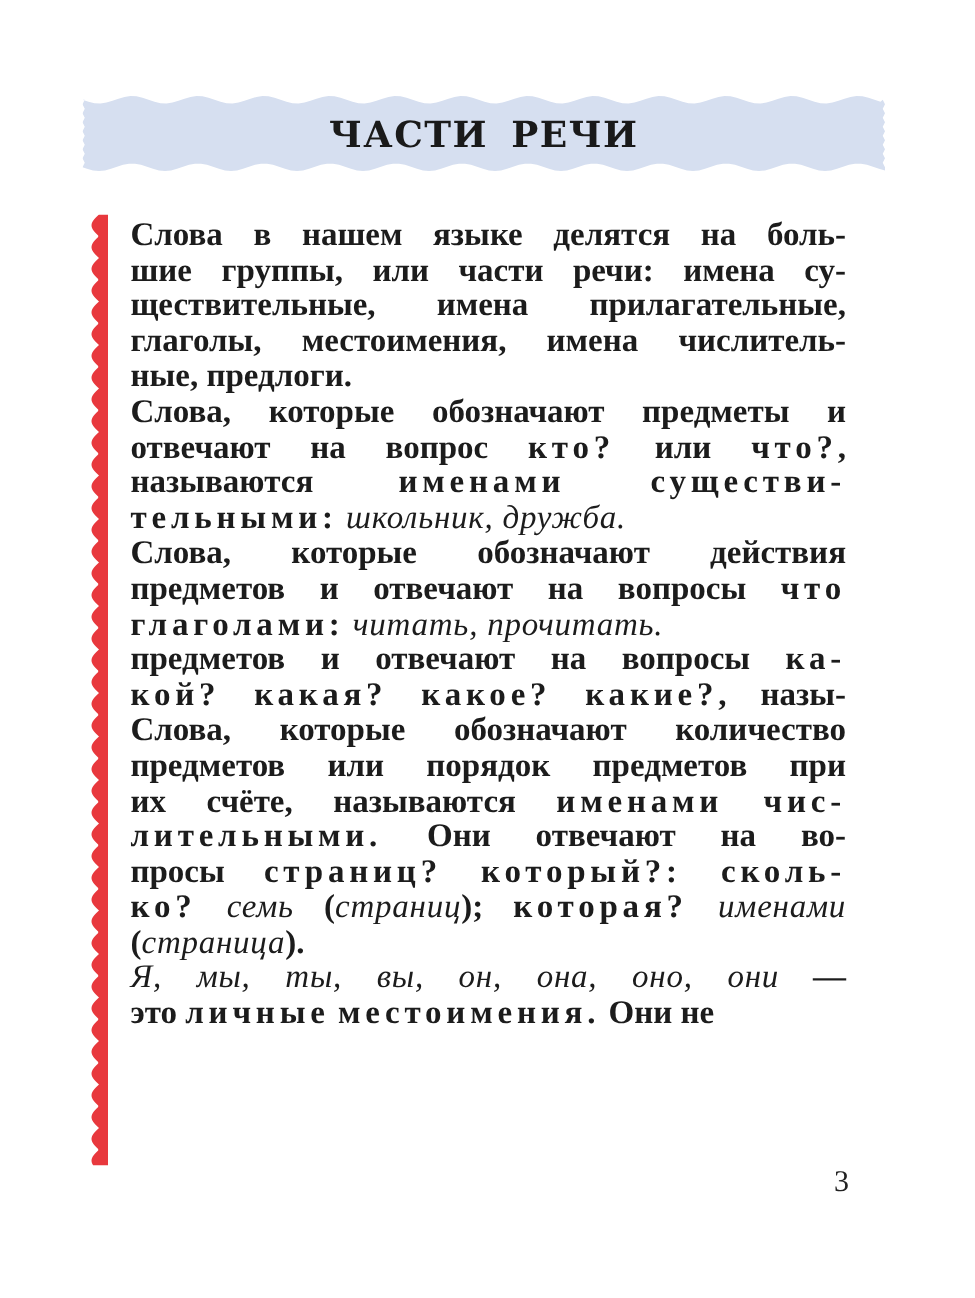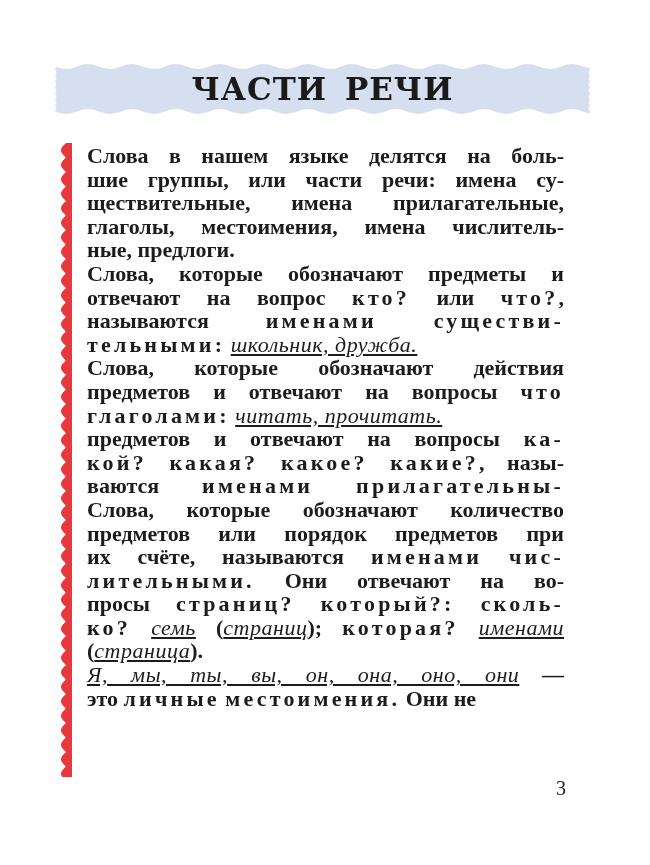--- a/index.html
+++ b/index.html
@@ -7,35 +7,35 @@
     width: 650px; height: 865px; background: #ffffff; position: relative; overflow: hidden;
     font-family: "DejaVu Serif", "Liberation Serif", serif; color: #1c1c1c;
   }
   .banner {
     position: absolute; left: 55px; top: 62px; width: 535px; height: 54px;
   }
   .banner svg { position: absolute; left: 0; top: 0; }
   .banner-title {
     position: absolute; left: 0; top: 0; width: 100%; height: 100%;
     display: flex; align-items: center; justify-content: center;
-    font-family: "DejaVu Serif", serif; font-weight: bold; font-size: 31px;
+    font-family: "DejaVu Serif", serif; font-weight: bold; font-size: 24px;
     letter-spacing: 1px; word-spacing: 6px; color: #1a1a1a;
   }
   .redbar { position: absolute; left: 60px; top: 143px; width: 12px; height: 634px; }
   .text {
     position: absolute; left: 87px; top: 144px; width: 477px;
     font-family: "Liberation Serif", serif; font-size: 22px; line-height: 23.6px;
   }
   .line {
     display: block; height: 23.6px; white-space: nowrap;
     text-align: justify; text-align-last: justify; font-weight: bold;
   }
   .line.last { text-align-last: left; }
   .sp { letter-spacing: 3.2px; }
-  .it { font-style: italic; font-weight: normal; letter-spacing: 0.5px; text-decoration: underline; }
+  .it { font-style: italic; font-weight: normal; letter-spacing: 0.5px; }
   .page-number {
     position: absolute; left: 546px; top: 777px; width: 20px; text-align: right;
     font-family: "Liberation Serif", serif; font-size: 20px; color: #222;
   }
 </style>
 </head>
 <body>
 
 <div class="banner">
   <svg width="535" height="54" viewBox="0 0 535 54">
@@ -63,21 +63,20 @@
       <div class="line last"><span class="sp">тельными:</span><span> </span><span class="it">школьник, дружба.</span></div>
     </div>
     <div>
       <div class="line"><span>Слова, которые обозначают действия</span></div>
       <div class="line"><span>предметов и отвечают на вопросы </span><span class="sp">что</span></div>
       <div class="line last"><span class="sp">глаголами:</span><span> </span><span class="it">читать, прочитать.</span></div>
     </div>
     <div>
       <div class="line"><span>предметов и отвечают на вопросы </span><span class="sp">ка-</span></div>
       <div class="line"><span class="sp">кой?</span><span> </span><span class="sp">какая?</span><span> </span><span class="sp">какое?</span><span> </span><span class="sp">какие?</span><span>, назы-</span></div>
-      <div class="line"><span>ваются </span><span class="sp">именами</span><span> </span><span class="sp">прилагательны-</span></div>
     </div>
     <div>
       <div class="line"><span>Слова, которые обозначают количество</span></div>
       <div class="line"><span>предметов или порядок предметов при</span></div>
       <div class="line"><span>их счёте, называются </span><span class="sp">именами</span><span> </span><span class="sp">чис-</span></div>
       <div class="line"><span class="sp">лительными.</span><span> Они отвечают на во-</span></div>
       <div class="line"><span>просы </span><span class="sp">страниц?</span><span> </span><span class="sp">который?:</span><span> </span><span class="sp">сколь-</span></div>
       <div class="line"><span class="sp">ко?</span><span> </span><span class="it">семь</span><span> (</span><span class="it">страниц</span><span>); </span><span class="sp">которая?</span><span> </span><span class="it">именами</span></div>
       <div class="line last"><span>(</span><span class="it">страница</span><span>).</span></div>
     </div>

